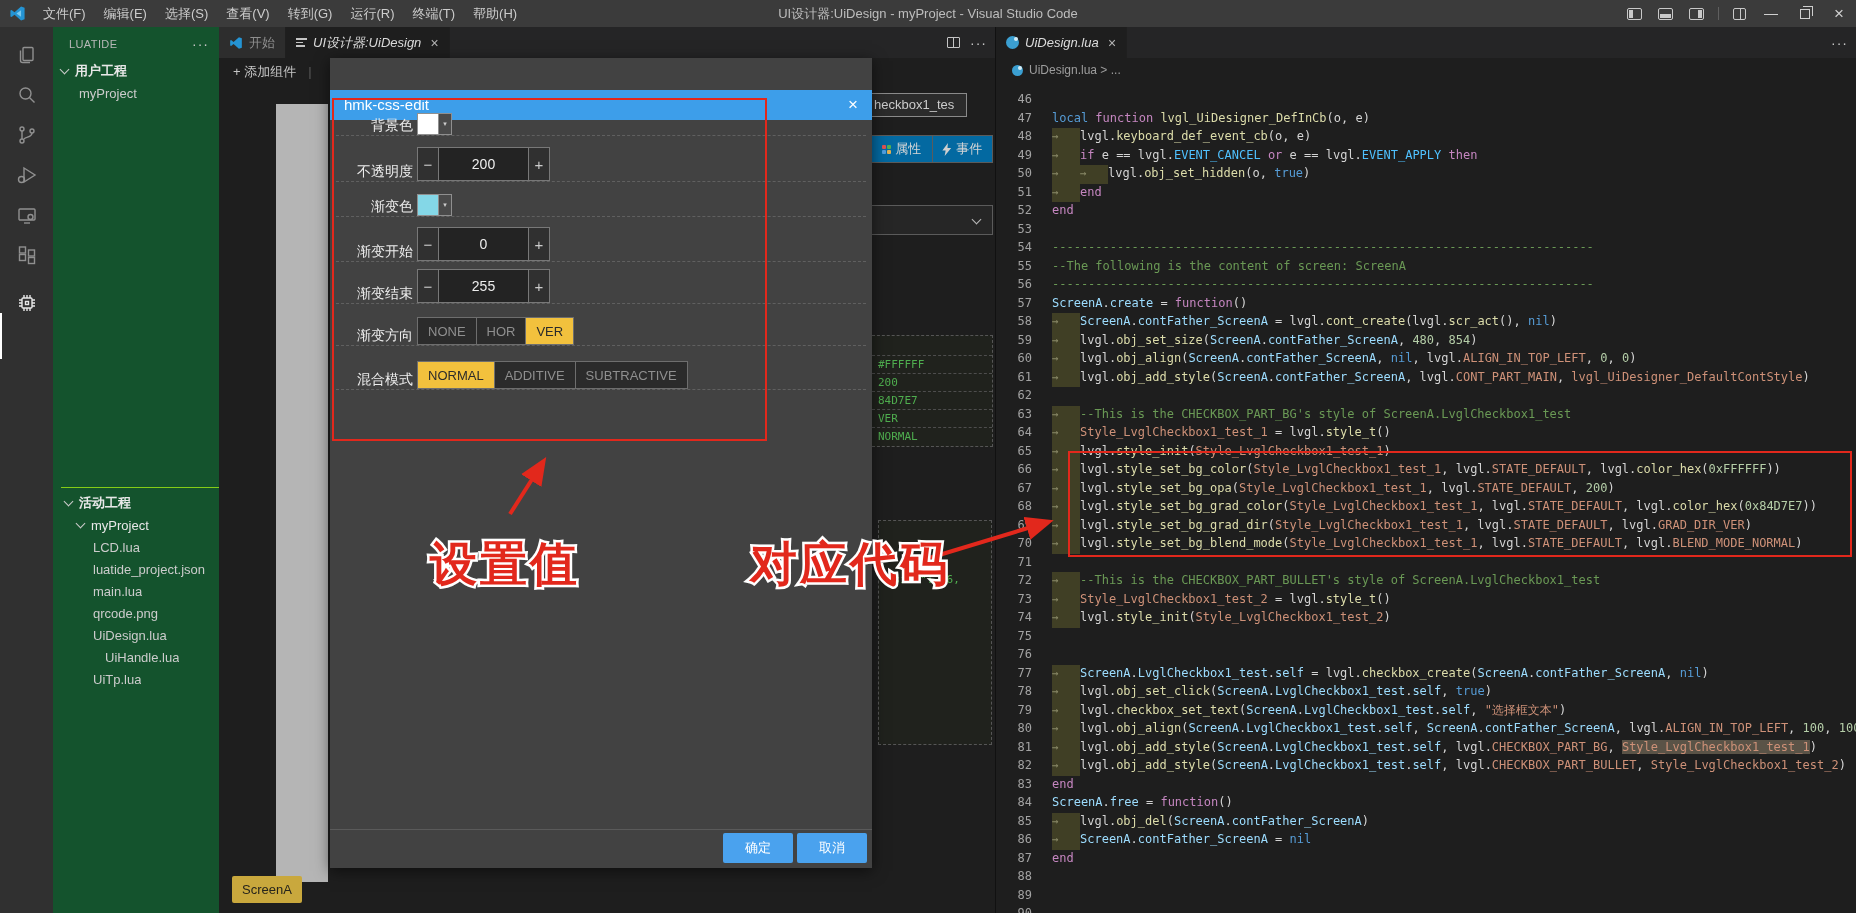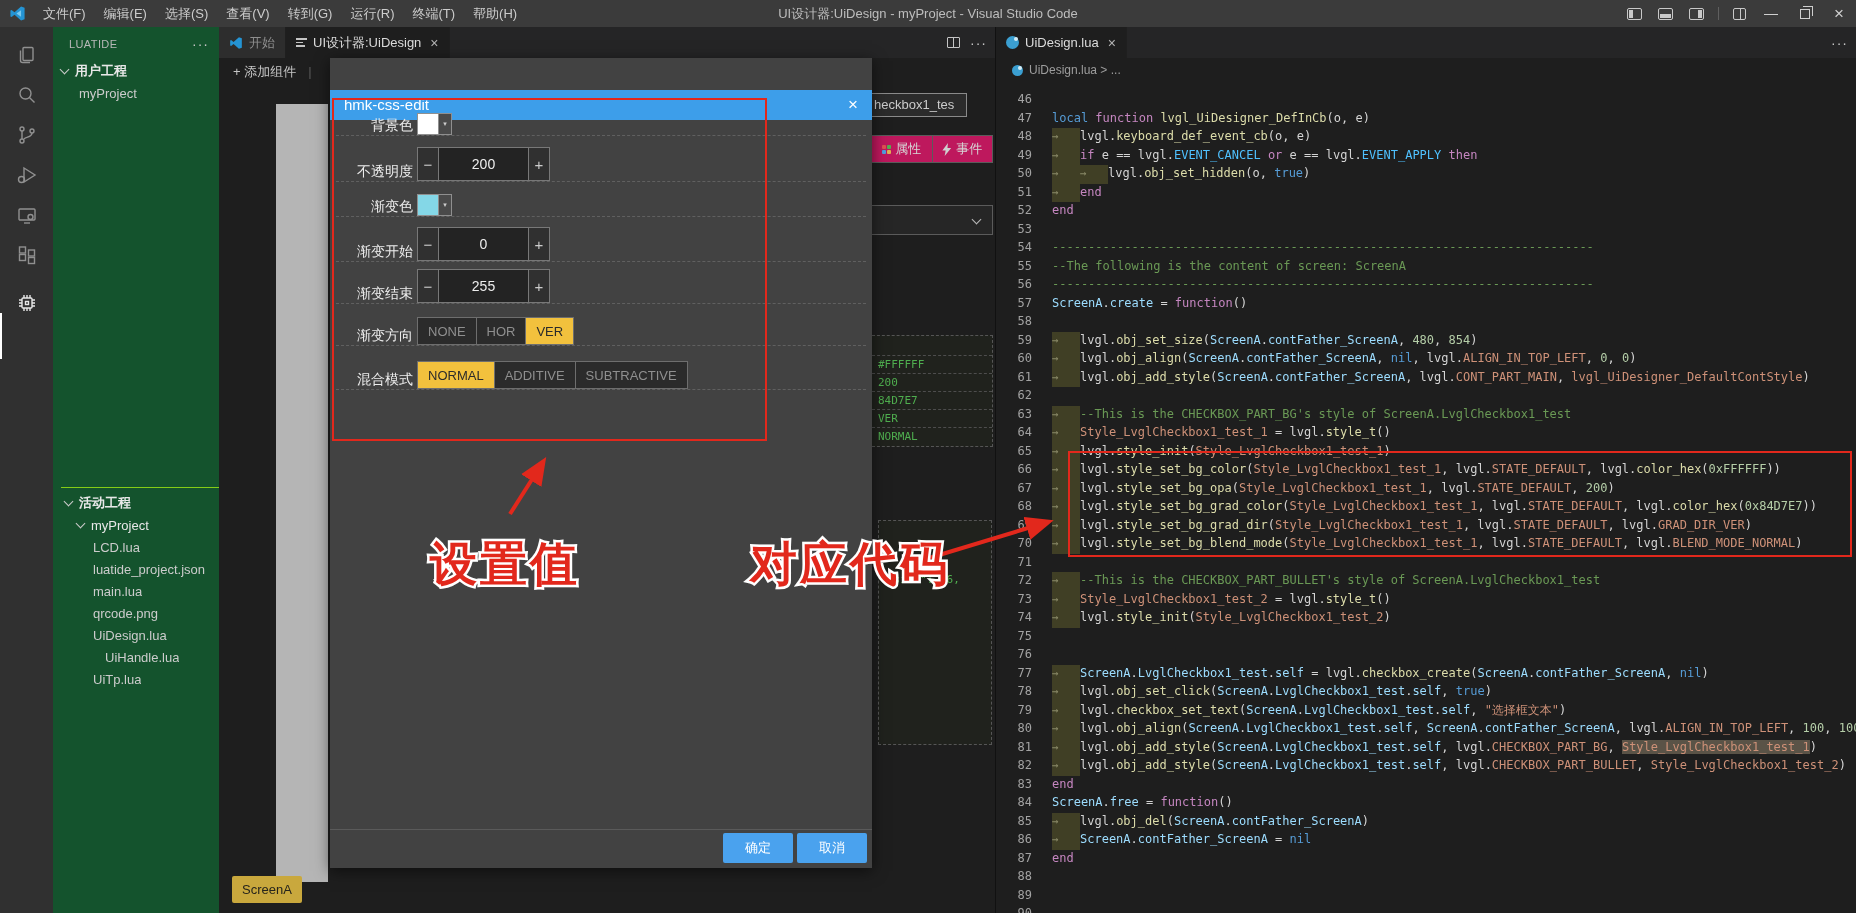--- a/index.html
+++ b/index.html
@@ -39,21 +39,21 @@
   .dots { color:#c5c5c5; font-size:14px; letter-spacing:1px; }
   .tree-row { display:flex; align-items:center; height:22px; font-size:13px; color:#cccccc; cursor:pointer; }
   .tree-row.bold { color:#e8e8e8; font-weight:700; }
   .chev { width:7px; height:7px; border-right:1.4px solid #cccccc; border-bottom:1.4px solid #cccccc; transform:rotate(45deg); margin:-4px 7px 0 4px; flex:none; }
   .file-name { white-space:nowrap; overflow:hidden; }
   .sec2 { position:absolute; top:460px; left:8px; right:0; border-top:1px solid #84cc16; padding-top:4px; }
 
   
   .tabbar { position:absolute; top:0; left:0; right:0; height:31px; background:#252526; display:flex; }
   .tab { display:flex; align-items:center; padding:0 10px; font-size:13px; color:#8f8f8f; background:#2d2d2d; border-right:1px solid #1f1f1f; cursor:pointer; }
-  .tab.active { background:#1e1e1e; color:#dcdcdc; }
+  .tab.active { background:#1e1e1e; color:#dcdcdc;font-style:italic; }
   .tab .tclose { margin-left:9px; color:#b5b5b5; font-size:14px; }
   .tab-actions { position:absolute; right:8px; top:0; height:31px; display:flex; align-items:center; gap:10px; color:#c5c5c5; }
   .split-ico { position:relative; width:13px; height:11px; border:1px solid #c5c5c5; border-radius:1px; }
   .split-ico i { position:absolute; left:5px; top:0; bottom:0; width:1px; background:#c5c5c5; }
 
   
   .left-group { position:absolute; left:219px; top:27px; width:776px; bottom:0; background:#1e1e1e; z-index:3; }
   .lg-toolbar { position:absolute; top:31px; left:0; right:0; height:27px; display:flex; align-items:center; font-size:13px; color:#c5c5c5; }
   .lg-toolbar .addc { padding-left:14px; cursor:pointer; }
   .lg-toolbar .tsep { color:#5c5c5c; margin-left:12px; }
@@ -62,21 +62,21 @@
   .vslogo-sm { width:14px; height:14px; margin-right:6px; }
   .preview-ico { margin-right:6px; display:flex; flex-direction:column; gap:2px; }
   .preview-ico i { display:block; height:1.5px; background:#c5c5c5; }
   .preview-ico i:nth-child(1){width:11px}.preview-ico i:nth-child(2){width:7px}.preview-ico i:nth-child(3){width:9px}
 
   .canvas-strip { position:absolute; left:57px; top:77px; width:52px; height:778px; background:#b5b5b5; }
   .screen-btn { position:absolute; left:13px; top:849px; width:70px; height:27px; background:#c9a83d; border:none; border-radius:2px; font-size:13px; color:#26241c; font-family:"Liberation Sans",sans-serif; cursor:pointer; }
 
   
   .pp-textbox { position:absolute; left:653px; top:66px; width:95px; height:24px; background:#2b2b2b; border:1px solid #8a8a8a; border-left:none; color:#cccccc; font-size:13px; line-height:22px; padding-left:2px; overflow:hidden; }
-  .pp-tabs { position:absolute; left:653px; top:108px; width:121px; height:28px; border:1px solid #5b5b5b; border-left:none; background:#be185d; display:flex; }
+  .pp-tabs { position:absolute; left:653px; top:108px; width:121px; height:28px; border:1px solid #5b5b5b; border-left:none; background:#0369a1; display:flex; }
   .pp-tab { flex:1; display:flex; align-items:center; justify-content:center; gap:4px; font-size:13px; color:#d6d6d6; cursor:pointer; }
   .pp-tab + .pp-tab { border-left:1px solid #5b5b5b; }
   .attr-ico { display:grid; grid-template-columns:4px 4px; grid-gap:1px; }
   .attr-ico i { width:4px; height:4px; border-radius:1px; }
   .attr-ico i:nth-child(1){background:#e05252}.attr-ico i:nth-child(2){background:#52b052}
   .attr-ico i:nth-child(3){background:#4f9fe0}.attr-ico i:nth-child(4){background:#e0b052}
   .pp-dropdown { position:absolute; left:653px; top:178px; width:121px; height:30px; border:1px solid #5b5b5b; border-left:none; background:#262626; cursor:pointer; }
   .pp-dropdown .chev { position:absolute; right:12px; top:10px; border-color:#bbbbbb; margin:0; }
   .pp-values { position:absolute; left:653px; top:308px; width:121px; border:1px dashed #555; border-left:none; background:#20221d; }
   .pv-spacer { height:20px; border-bottom:1px dashed #4d4d4d; }
@@ -354,21 +354,21 @@
         <div class="code-line"><div class="ln">48</div><div class="lc"><span class="tabch">→</span>lvgl.<span class="tk-fn">keyboard_def_event_cb</span>(o, e)</div></div>
         <div class="code-line"><div class="ln">49</div><div class="lc"><span class="tabch">→</span><span class="tk-kw">if</span> e == lvgl.<span class="tk-ev">EVENT_CANCEL</span> <span class="tk-kw">or</span> e == lvgl.<span class="tk-ev">EVENT_APPLY</span> <span class="tk-kw">then</span></div></div>
         <div class="code-line"><div class="ln">50</div><div class="lc"><span class="tabch">→</span><span class="tabch">→</span>lvgl.<span class="tk-fn">obj_set_hidden</span>(o, <span class="tk-kw2">true</span>)</div></div>
         <div class="code-line"><div class="ln">51</div><div class="lc"><span class="tabch">→</span><span class="tk-kw">end</span></div></div>
         <div class="code-line"><div class="ln">52</div><div class="lc"><span class="tk-kw">end</span></div></div>
         <div class="code-line"><div class="ln">53</div><div class="lc"></div></div>
         <div class="code-line"><div class="ln">54</div><div class="lc"><span class="tk-com">---------------------------------------------------------------------------</span></div></div>
         <div class="code-line"><div class="ln">55</div><div class="lc"><span class="tk-com">--The following is the content of screen: ScreenA</span></div></div>
         <div class="code-line"><div class="ln">56</div><div class="lc"><span class="tk-com">---------------------------------------------------------------------------</span></div></div>
         <div class="code-line"><div class="ln">57</div><div class="lc"><span class="tk-prop">ScreenA</span>.<span class="tk-prop">create</span> = <span class="tk-kw">function</span>()</div></div>
-        <div class="code-line"><div class="ln">58</div></div>
+        <div class="code-line"><div class="ln">58</div><div class="lc"><span class="tabch">→</span><span class="tk-prop">ScreenA</span>.<span class="tk-prop">contFather_ScreenA</span> = lvgl.<span class="tk-fn">cont_create</span>(lvgl.<span class="tk-fn">scr_act</span>(), <span class="tk-kw2">nil</span>)</div></div>
         <div class="code-line"><div class="ln">59</div><div class="lc"><span class="tabch">→</span>lvgl.<span class="tk-fn">obj_set_size</span>(<span class="tk-prop">ScreenA</span>.<span class="tk-prop">contFather_ScreenA</span>, <span class="tk-num">480</span>, <span class="tk-num">854</span>)</div></div>
         <div class="code-line"><div class="ln">60</div><div class="lc"><span class="tabch">→</span>lvgl.<span class="tk-fn">obj_align</span>(<span class="tk-prop">ScreenA</span>.<span class="tk-prop">contFather_ScreenA</span>, <span class="tk-kw2">nil</span>, lvgl.<span class="tk-const">ALIGN_IN_TOP_LEFT</span>, <span class="tk-num">0</span>, <span class="tk-num">0</span>)</div></div>
         <div class="code-line"><div class="ln">61</div><div class="lc"><span class="tabch">→</span>lvgl.<span class="tk-fn">obj_add_style</span>(<span class="tk-prop">ScreenA</span>.<span class="tk-prop">contFather_ScreenA</span>, lvgl.<span class="tk-const">CONT_PART_MAIN</span>, <span class="tk-const">lvgl_UiDesigner_DefaultContStyle</span>)</div></div>
         <div class="code-line"><div class="ln">62</div><div class="lc"></div></div>
         <div class="code-line"><div class="ln">63</div><div class="lc"><span class="tabch">→</span><span class="tk-com">--This is the CHECKBOX_PART_BG's style of ScreenA.LvglCheckbox1_test</span></div></div>
         <div class="code-line"><div class="ln">64</div><div class="lc"><span class="tabch">→</span><span class="tk-const">Style_LvglCheckbox1_test_1</span> = lvgl.<span class="tk-fn">style_t</span>()</div></div>
         <div class="code-line"><div class="ln">65</div><div class="lc"><span class="tabch">→</span>lvgl.<span class="tk-fn">style_init</span>(<span class="tk-const">Style_LvglCheckbox1_test_1</span>)</div></div>
         <div class="code-line"><div class="ln">66</div><div class="lc"><span class="tabch">→</span>lvgl.<span class="tk-fn">style_set_bg_color</span>(<span class="tk-const">Style_LvglCheckbox1_test_1</span>, lvgl.<span class="tk-const">STATE_DEFAULT</span>, lvgl.<span class="tk-fn">color_hex</span>(<span class="tk-num">0xFFFFFF</span>))</div></div>
         <div class="code-line"><div class="ln">67</div><div class="lc"><span class="tabch">→</span>lvgl.<span class="tk-fn">style_set_bg_opa</span>(<span class="tk-const">Style_LvglCheckbox1_test_1</span>, lvgl.<span class="tk-const">STATE_DEFAULT</span>, <span class="tk-num">200</span>)</div></div>
         <div class="code-line"><div class="ln">68</div><div class="lc"><span class="tabch">→</span>lvgl.<span class="tk-fn">style_set_bg_grad_color</span>(<span class="tk-const">Style_LvglCheckbox1_test_1</span>, lvgl.<span class="tk-const">STATE_DEFAULT</span>, lvgl.<span class="tk-fn">color_hex</span>(<span class="tk-num">0x84D7E7</span>))</div></div>

